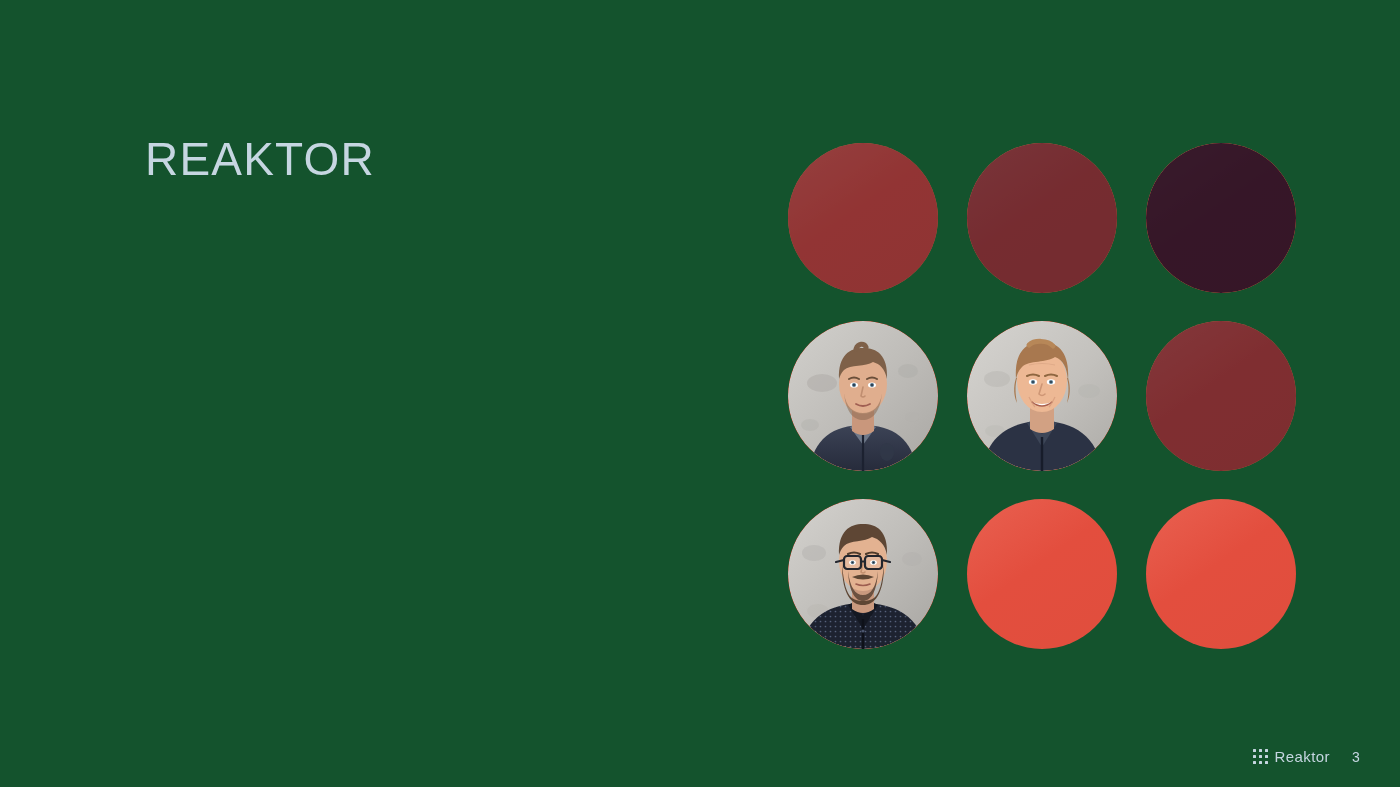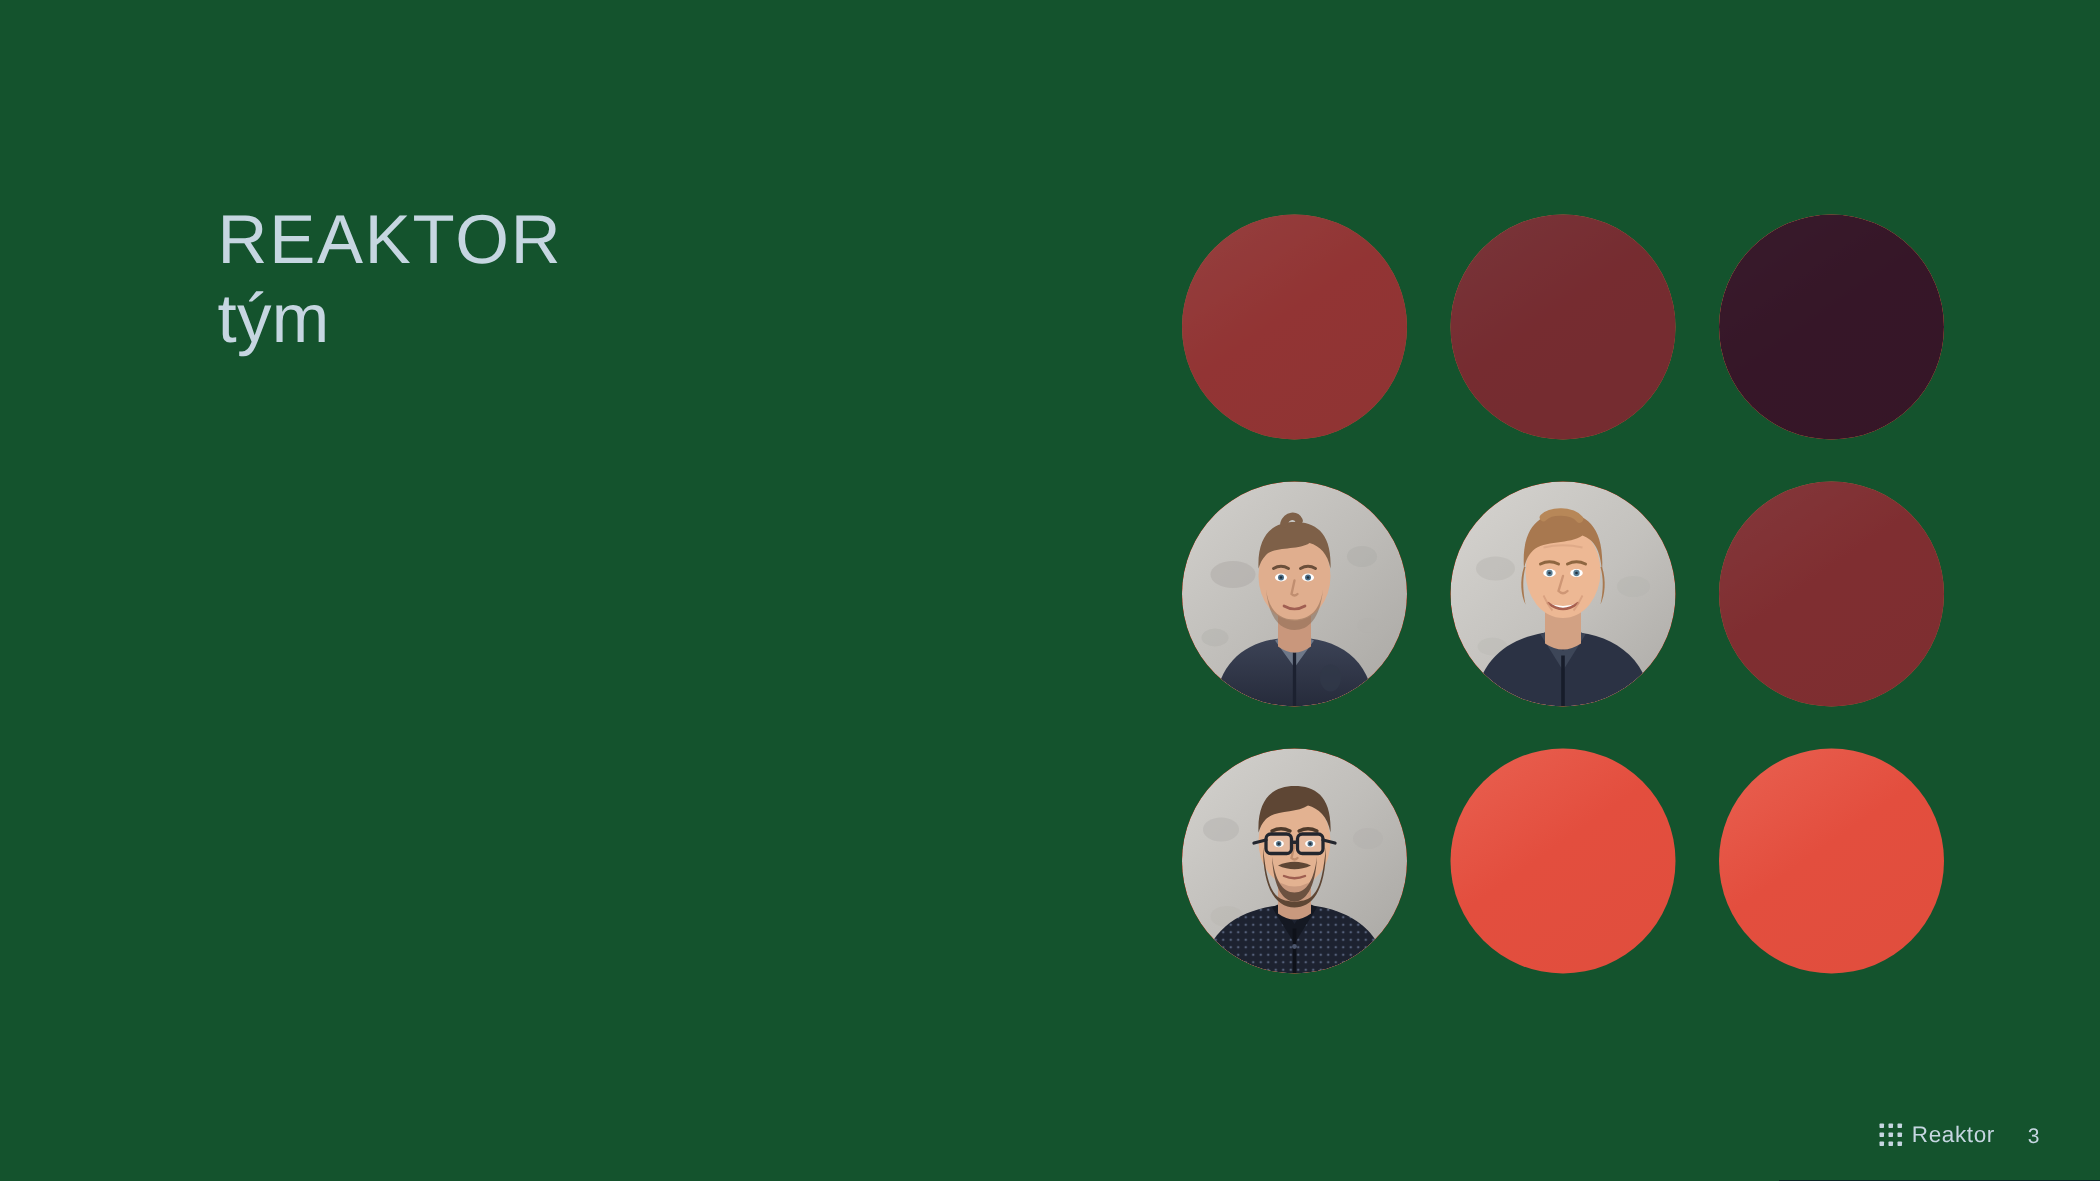--- a/index.html
+++ b/index.html
@@ -108,21 +108,20 @@
     letter-spacing:0.3px;
   }
 </style>
 </head>
 <body>
 
 <div class="slide">
 
   <div class="title-block">
     <div class="title-line lead">REAKTOR</div>
-    <div class="title-line">tým</div>
   </div>
 
   <div class="grid">
 
     <div class="circle ph dim-1"></div>
     <div class="circle ph dim-2"></div>
     <div class="circle ph dim-3"></div>
 
     <div class="circle">
       <svg class="portrait" viewBox="0 0 150 150">

